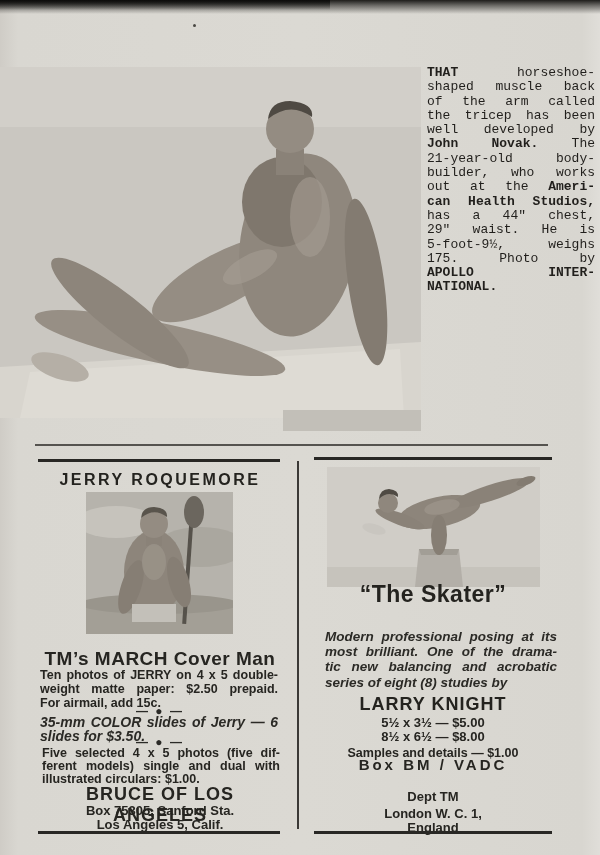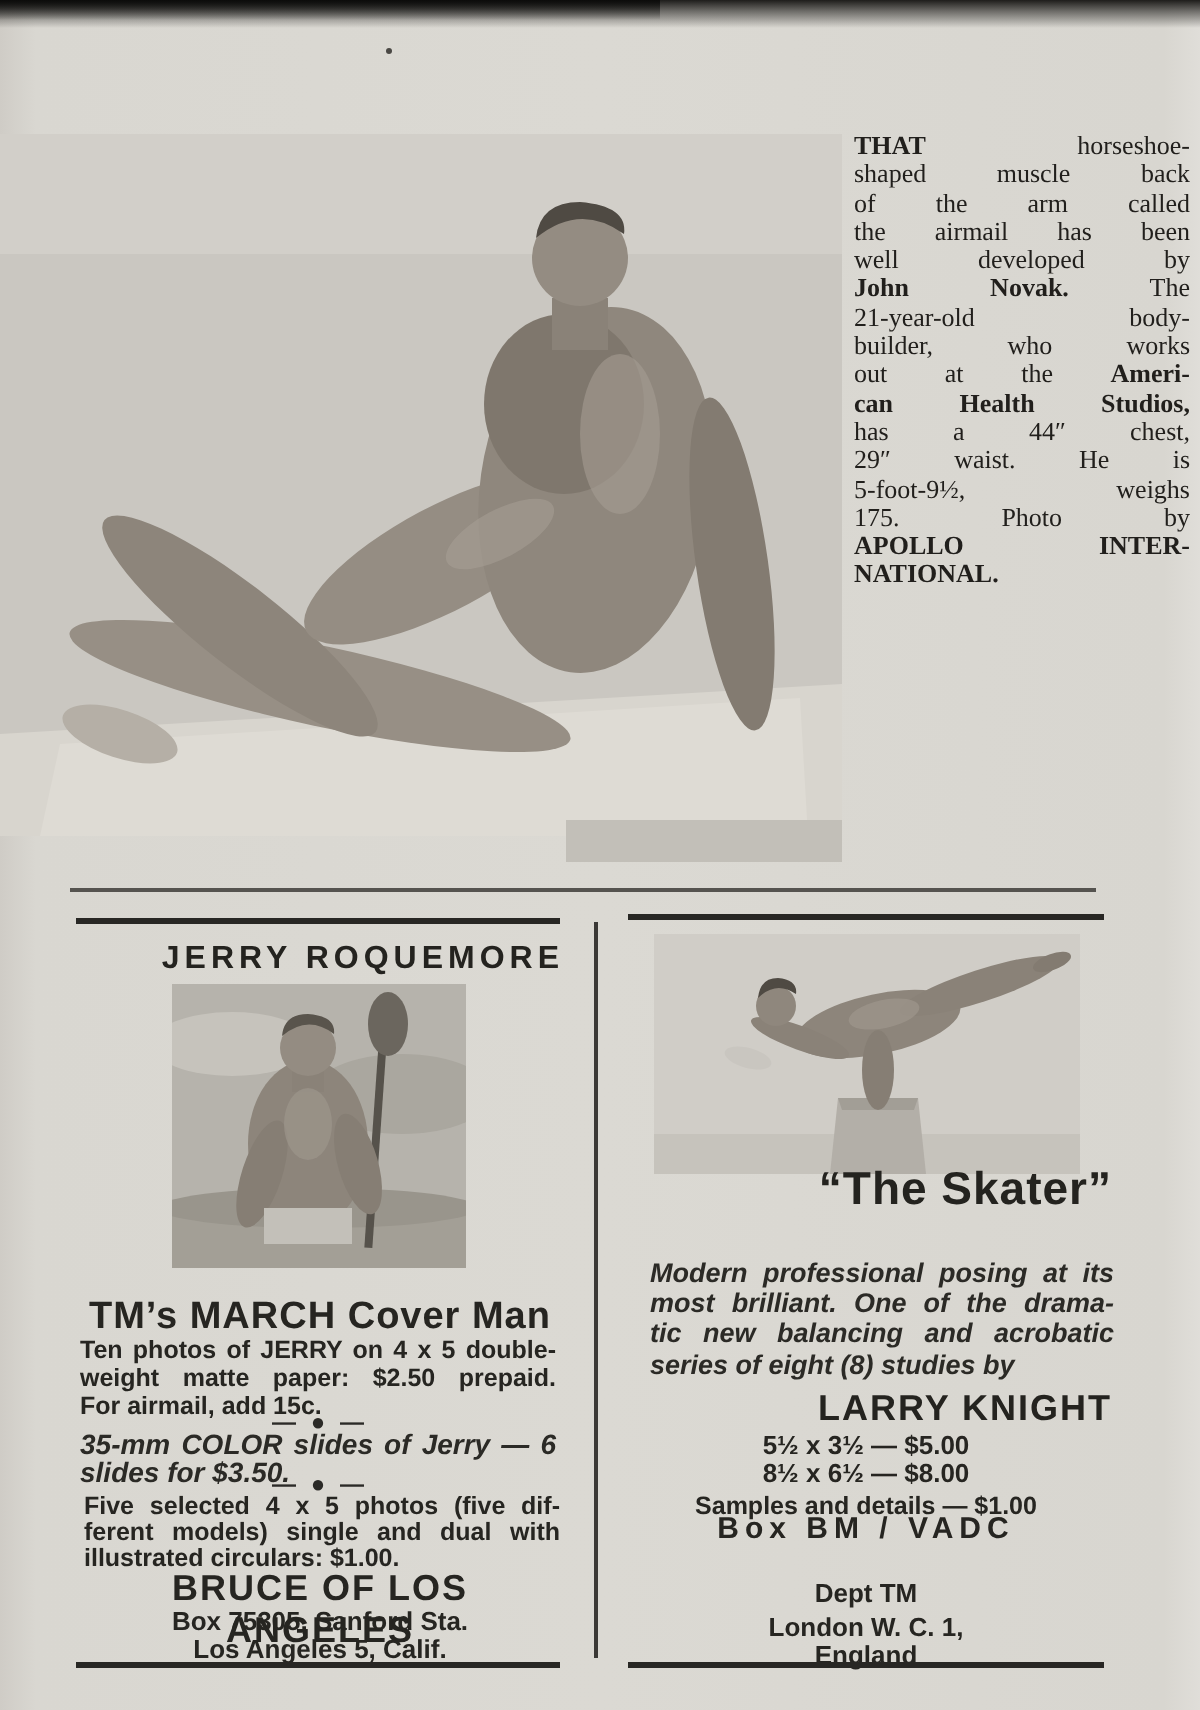--- a/index.html
+++ b/index.html
@@ -20,29 +20,29 @@
   .speck { position:absolute; left:193px; top:24px; width:3px; height:3px; background:#4a4844; border-radius:50%; }
 
   .photo-frame { position:absolute; overflow:hidden; background:#c9c6c0; }
   .main-photo { left:0; top:67px; width:421px; height:351px; }
   .main-photo-ext { position:absolute; left:283px; top:410px; width:138px; height:21px; background:#c2bfb8; }
 
   .article {
     position:absolute; left:427px; top:66px; width:168px;
     font-family:"Liberation Serif", serif; font-size:13px; line-height:14.3px; color:#211f1c;
   }
-  .article .jl { text-align:justify; text-align-last:justify; }
+  .article .jl { text-align:justify; text-align-last:justify;font-family:Liberation Mono, monospace; }
   .article .jl.last { text-align-last:left; }
   .b { font-weight:bold; }
 
   .rule-thin { position:absolute; height:1.5px; background:#55534f; }
   .rule-thick { position:absolute; height:3px; background:#282724; }
   .vrule { position:absolute; width:2px; background:#3b3936; }
 
-  .ad-h1 { position:absolute; font-weight:bold; text-align:right; }
+  .ad-h1 { position:absolute; font-weight:bold; text-align:center; }
   .left-col-x { left:38px; width:244px; }
   .right-col-x { left:310px; width:246px; }
 
   .adpara {
     position:absolute; font-weight:bold; font-size:12.5px; line-height:13.8px; color:#262521;
   }
   .adpara .jl { text-align:justify; text-align-last:justify; }
   .adpara .jl.last { text-align-last:left; }
 
   .ital {
@@ -89,21 +89,21 @@
       <ellipse cx="310" cy="150" rx="20" ry="40" fill="#a59d93" opacity=".6"></ellipse>
       <ellipse cx="250" cy="200" rx="30" ry="12" fill="#aaa298" opacity=".5" transform="rotate(-28 250 200)"></ellipse>
     </svg>
   </div>
   <div class="main-photo-ext"></div>
 
   <div class="article">
       <div class="jl"><span class="b">THAT</span><span> horseshoe-</span></div>
       <div class="jl"><span>shaped muscle back</span></div>
       <div class="jl"><span>of the arm called</span></div>
-      <div class="jl"><span>the airmail has been</span></div>
+      <div class="jl"><span>the tricep has been</span></div>
       <div class="jl"><span>well developed by</span></div>
       <div class="jl"><span class="b">John Novak.</span><span> The</span></div>
       <div class="jl"><span>21-year-old body-</span></div>
       <div class="jl"><span>builder, who works</span></div>
       <div class="jl"><span>out at the </span><span class="b">Ameri-</span></div>
       <div class="jl"><span class="b">can Health Studios,</span></div>
       <div class="jl"><span>has a 44″ chest,</span></div>
       <div class="jl"><span>29″ waist. He is</span></div>
       <div class="jl"><span>5-foot-9½, weighs</span></div>
       <div class="jl"><span>175. Photo by</span></div>

